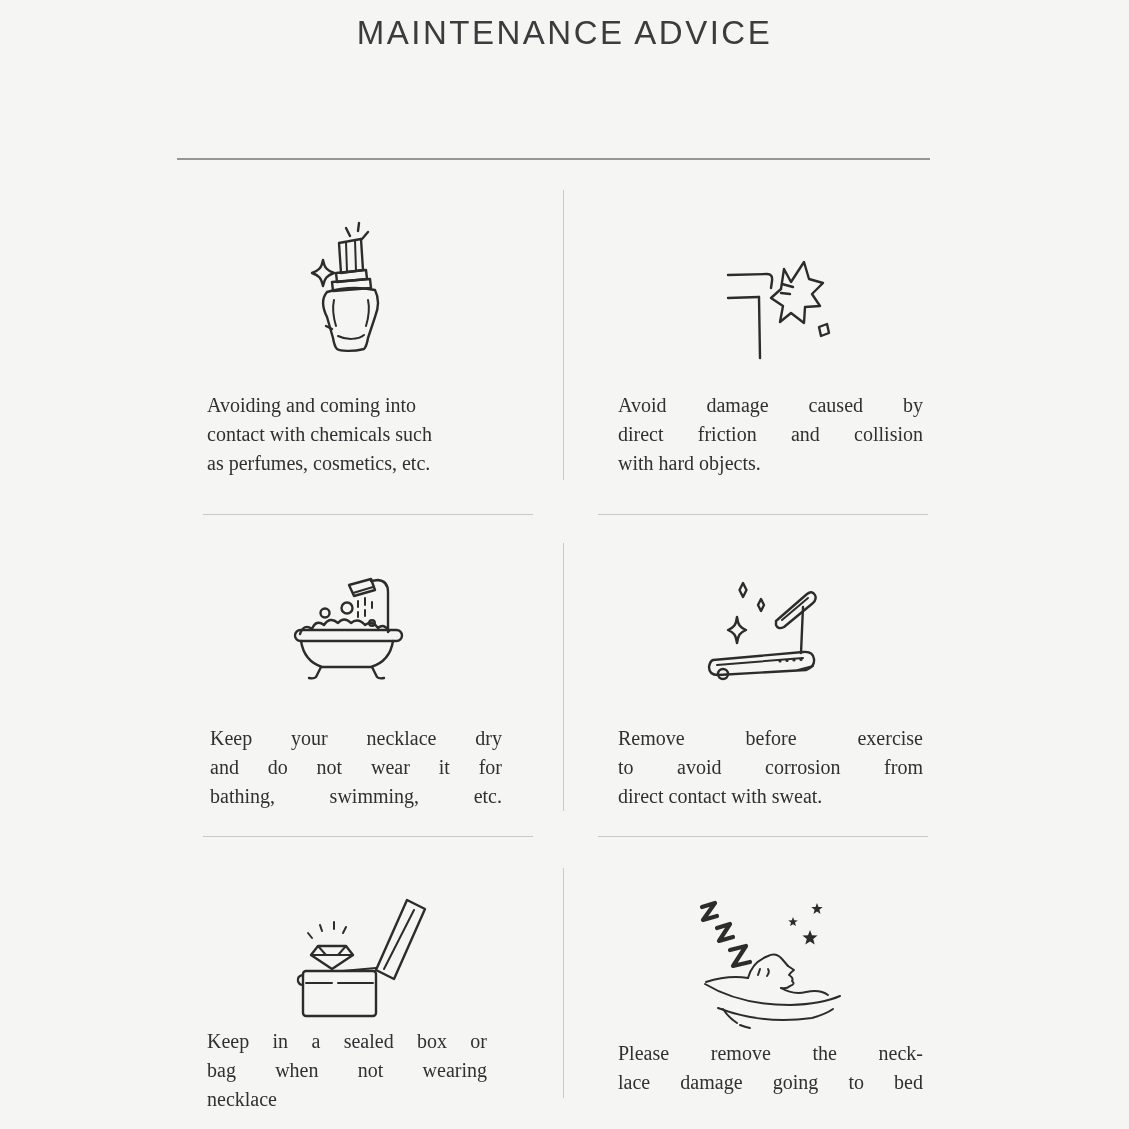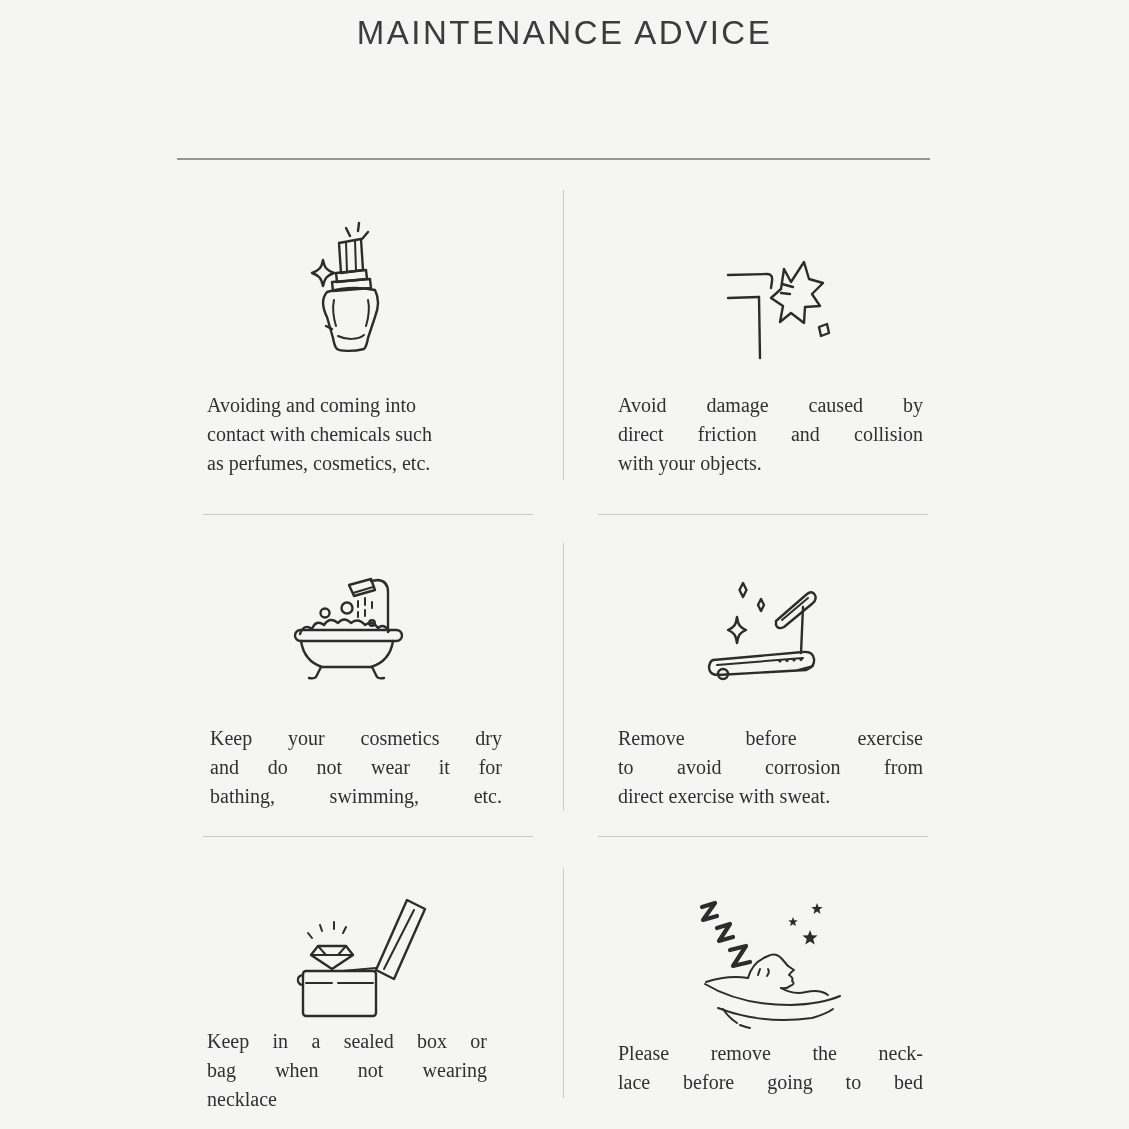--- a/index.html
+++ b/index.html
@@ -96,21 +96,21 @@
       <path d="M28 48 L59 47"></path>
       <path d="M59 47 L60 108"></path>
       <path d="M82 34 L93 37"></path>
         <path d="M81 43 L90 44"></path>
       <path d="M84 19 L91 32 L104 12 L109 29 L123 33 L112 44 L120 56 L105 57 L104 73 L91 63 L80 72 L83 56 L71 48 L81 39 Z"></path>
       <path d="M119 77 L127 74 L129 83 L121 86 Z"></path>
     </svg>
     <div class="caption">
         <div class="cap-line">Avoid damage caused by</div>
         <div class="cap-line">direct friction and collision</div>
-        <div class="cap-line natural">with your objects.</div>
+        <div class="cap-line natural">with hard objects.</div>
       </div>
   </section>
 
   <section class="cell cell-3">
     <svg class="icon" width="140" height="130" viewBox="0 0 140 130">
       <path d="M103 72 L103 32 Q103 21 93 20 L86 21"></path>
       <path d="M64 25 L86 19 L90 30 L69 36 Z"></path>
       <path class="thin" d="M68 33 L88 27"></path>
       <path class="thin" d="M73 41 L73 47"></path>
         <path class="thin" d="M73 52 L73 57"></path>
@@ -120,21 +120,21 @@
       <circle cx="87" cy="63" r="2.8"></circle>
       <circle cx="40" cy="53" r="4.5"></circle>
         <circle cx="62" cy="48" r="5.5"></circle>
       <path d="M15 74 Q19 63 27 69 Q31 59 39 65 Q45 56 53 63 Q59 56 66 63 Q73 57 80 65 Q87 60 93 68 Q99 63 104 71"></path>
       <rect x="10" y="70" width="107" height="11" rx="5.5"></rect>
       <path d="M16 81 C18 94 25 103 37 107 L86 107 C99 103 106 94 108 81"></path>
       <path d="M36 107 L31 117 Q29 119 24 118"></path>
       <path d="M87 107 L92 117 Q94 119 99 118"></path>
     </svg>
     <div class="caption">
-        <div class="cap-line">Keep your cosmetics dry</div>
+        <div class="cap-line">Keep your necklace dry</div>
         <div class="cap-line">and do not wear it for</div>
         <div class="cap-line">bathing, swimming, etc.</div>
       </div>
   </section>
 
   <section class="cell cell-4">
     <svg class="icon" width="130" height="115" viewBox="0 0 130 115">
       <path d="M43 8 L46.5 15 L43 22 L39.5 15 Z"></path>
       <path d="M61 24 L64 30 L61 36 L58 30 Z"></path>
       <path d="M37 42 C38 50 40 52.5 46 55 C40 57.5 38 60 37 68 C36 60 34 57.5 28 55 C34 52.5 36 50 37 42 Z"></path>
@@ -146,21 +146,21 @@
       <circle class="fill" cx="80" cy="86" r="1.6"></circle>
         <circle class="fill" cx="87" cy="85.5" r="1.6"></circle>
       <circle class="fill" cx="94" cy="85" r="1.6"></circle>
         <circle class="fill" cx="101" cy="84.5" r="1.6"></circle>
       <circle cx="23" cy="99" r="5"></circle>
       <path class="thin" d="M98 95 L113 91"></path>
     </svg>
     <div class="caption">
         <div class="cap-line">Remove before exercise</div>
         <div class="cap-line">to avoid corrosion from</div>
-        <div class="cap-line natural">direct exercise with sweat.</div>
+        <div class="cap-line natural">direct contact with sweat.</div>
       </div>
   </section>
 
   <section class="cell cell-5">
     <svg class="icon" width="160" height="140" viewBox="0 0 160 140">
       <path d="M96 85 L127 15 L145 24 L114 94 Z"></path>
       <path class="thin" d="M104 84 L134 25"></path>
       <rect x="23" y="86" width="73" height="45" rx="3"></rect>
       <path class="thin" d="M26 98 L52 98"></path>
         <path class="thin" d="M58 98 L93 98"></path>
@@ -196,21 +196,21 @@
       <path class="thin" d="M70 77 Q69 80 68 83"></path>
         <path class="thin" d="M78 77 Q80 80 77 84"></path>
       <path class="thin" d="M16 90 Q38 83 58 86"></path>
       <path class="thin" d="M15 92 Q50 113 100 113 Q132 112 150 104"></path>
       <path class="thin" d="M28 116 Q72 133 122 126 Q136 122 143 117"></path>
       <path class="thin" d="M33 117 Q39 126 47 131"></path>
       <path class="thin" d="M50 133 Q55 135 60 136"></path>
     </svg>
     <div class="caption">
         <div class="cap-line">Please remove the neck-</div>
-        <div class="cap-line">lace before going to bed</div>
+        <div class="cap-line">lace damage going to bed</div>
       </div>
   </section>
 
   <div class="vdiv v1"></div>
   <div class="vdiv v2"></div>
   <div class="vdiv v3"></div>
   <div class="hdiv h1a"></div>
   <div class="hdiv h1b"></div>
   <div class="hdiv h2a"></div>
   <div class="hdiv h2b"></div>

